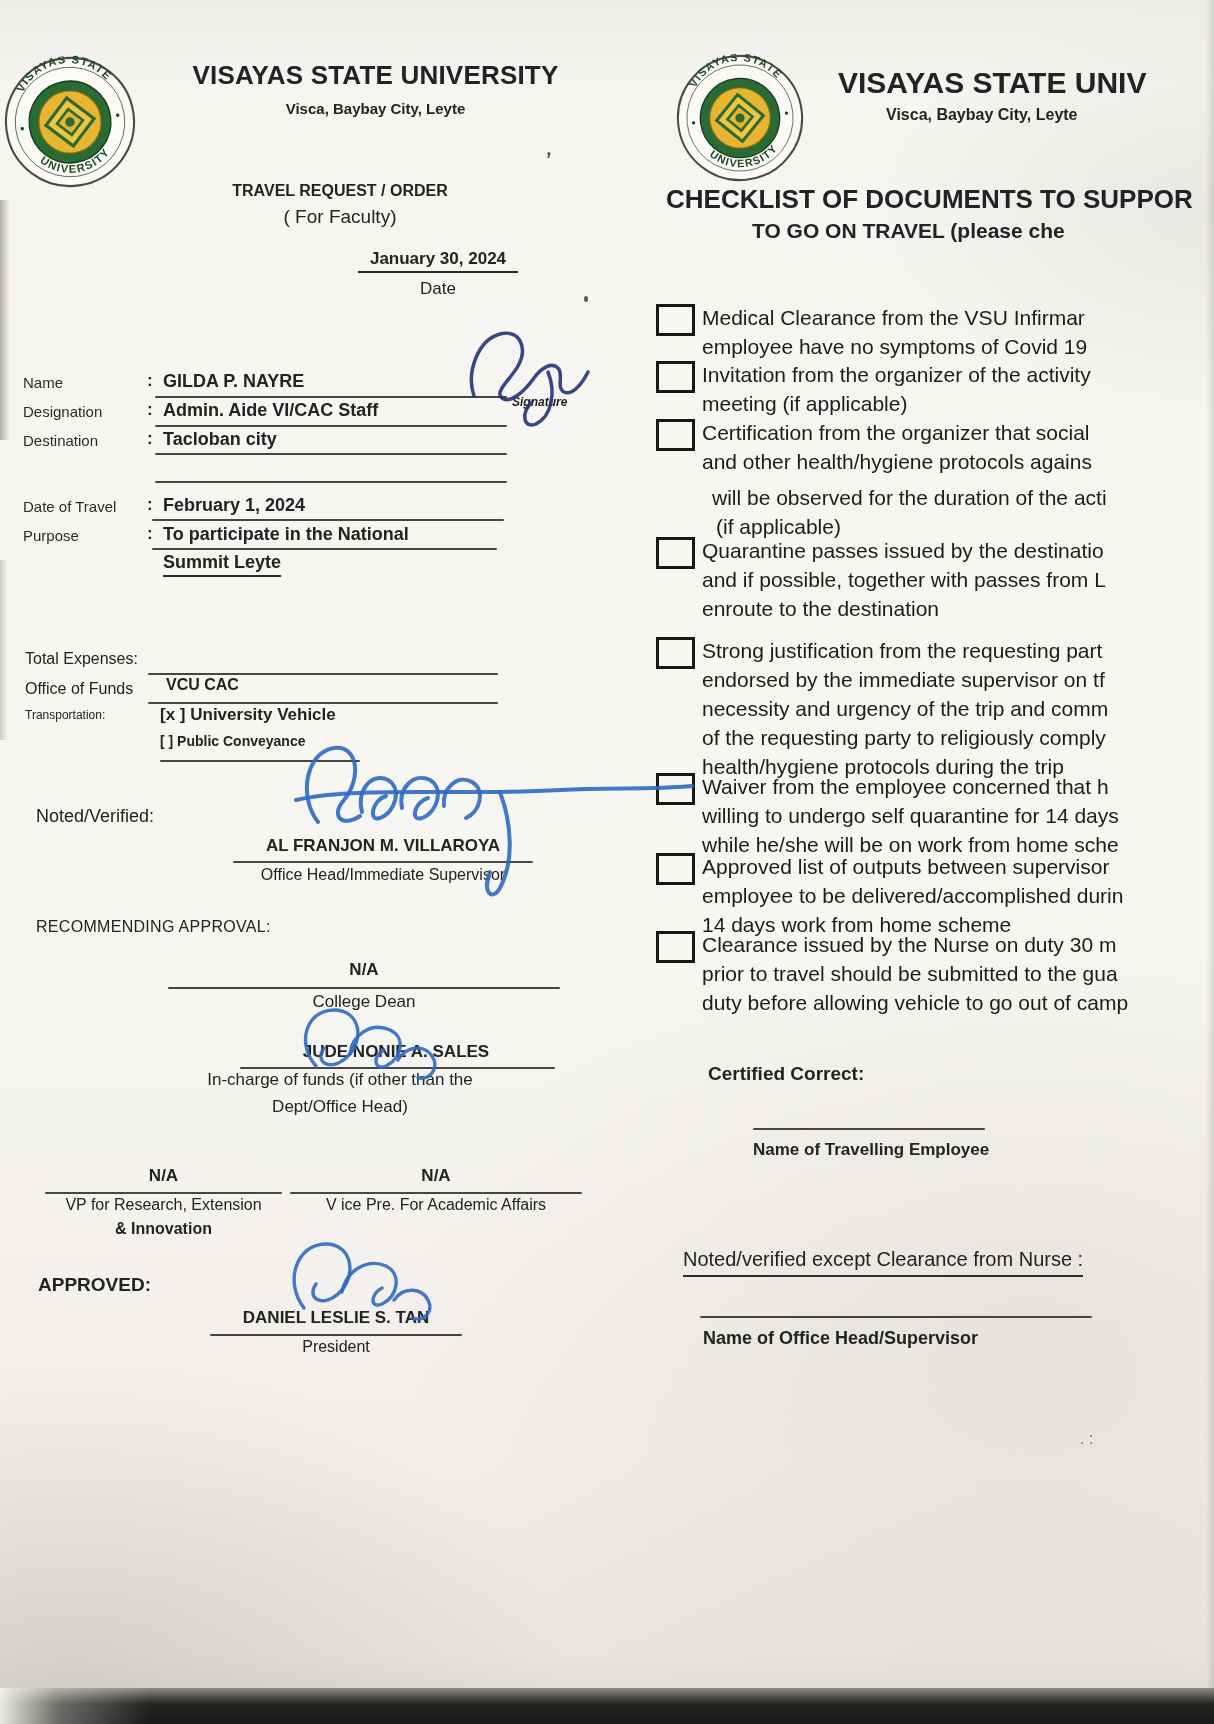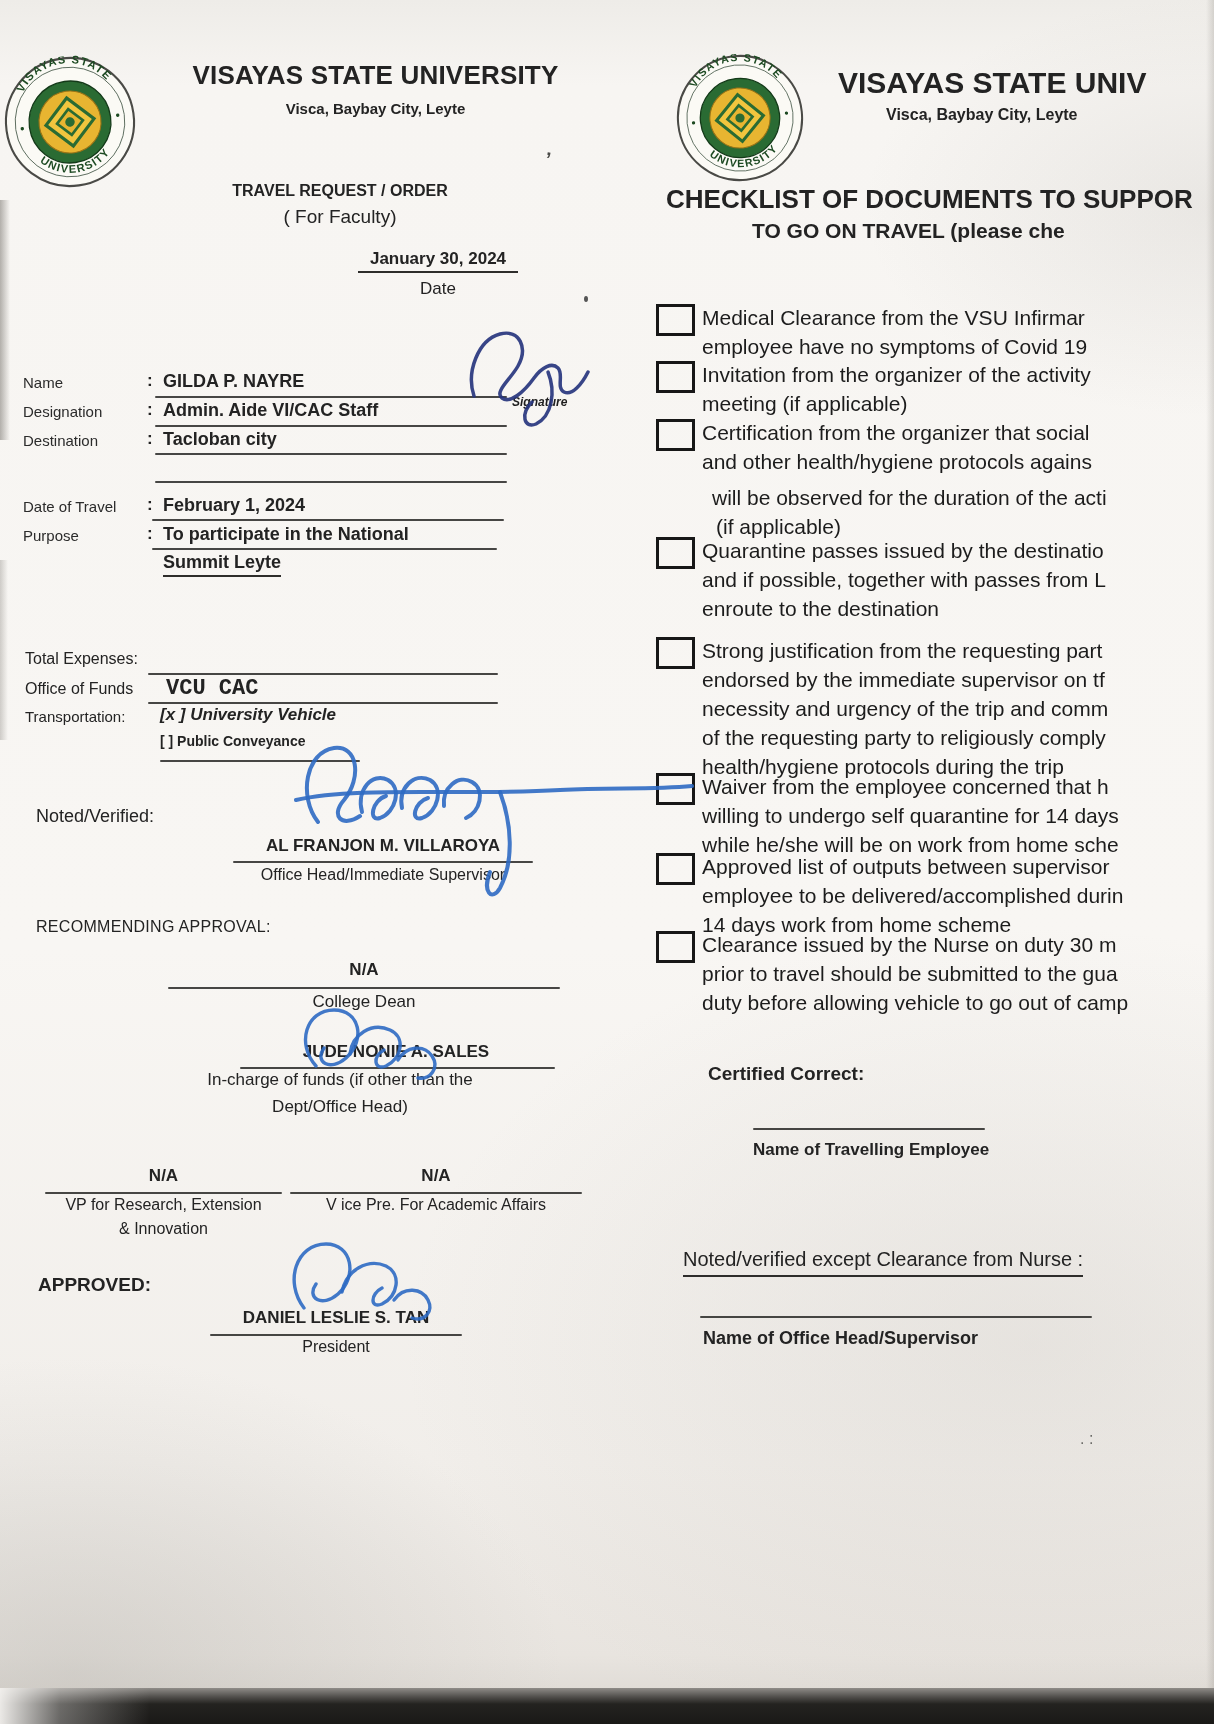--- a/index.html
+++ b/index.html
@@ -116,24 +116,24 @@
   <div class="uline" style="left:155px;top:396px;width:352px;"></div>
   <div class="uline" style="left:155px;top:425px;width:352px;"></div>
   <div class="uline" style="left:155px;top:453px;width:352px;"></div>
   <div class="uline" style="left:155px;top:481px;width:352px;"></div>
   <div class="uline" style="left:152px;top:519px;width:352px;"></div>
   <div class="uline" style="left:152px;top:548px;width:345px;"></div>
 
   <div class="abs" style="left:25px;top:650px;font-size:16px;">Total Expenses:</div>
   <div class="uline" style="left:148px;top:673px;width:350px;"></div>
   <div class="abs" style="left:25px;top:680px;font-size:16px;">Office of Funds</div>
-  <div class="abs bold" style="left:166px;top:676px;font-size:22px;font-family:Liberation Mono, monospace;">VCU CAC</div>
+  <div class="abs bold" style="left:166px;top:676px;font-size:16px;">VCU CAC</div>
   <div class="uline" style="left:148px;top:702px;width:350px;"></div>
-  <div class="abs" style="left:25px;top:708px;font-size:15px;">Transportation:</div>
-  <div class="abs bold" style="left:160px;top:705px;font-size:17px;font-style:italic;">[x ] University Vehicle</div>
+  <div class="abs" style="left:25px;top:708px;font-size:12px;">Transportation:</div>
+  <div class="abs bold" style="left:160px;top:705px;font-size:17px;">[x ] University Vehicle</div>
   <div class="abs bold" style="left:160px;top:733px;font-size:14px;">[ ] Public Conveyance</div>
   <div class="uline" style="left:160px;top:760px;width:200px;"></div>
 
   <div class="abs" style="left:36px;top:806px;font-size:18px;">Noted/Verified:</div>
   <div class="abs bold ctr" style="left:233px;top:836px;width:300px;font-size:17px;">AL FRANJON M. VILLAROYA</div>
   <div class="uline" style="left:233px;top:861px;width:300px;"></div>
   <div class="abs ctr" style="left:228px;top:866px;width:310px;font-size:16px;">Office Head/Immediate Supervisor</div>
 
   <div class="abs" style="left:36px;top:918px;font-size:16px;letter-spacing:.3px;">RECOMMENDING APPROVAL:</div>
   <div class="abs bold ctr" style="left:168px;top:960px;width:392px;font-size:17px;">N/A</div>
@@ -141,21 +141,21 @@
   <div class="abs ctr" style="left:168px;top:992px;width:392px;font-size:17px;">College Dean</div>
 
   <div class="abs bold ctr" style="left:240px;top:1042px;width:312px;font-size:17px;">JUDE NONIE A. SALES</div>
   <div class="uline" style="left:240px;top:1067px;width:315px;"></div>
   <div class="abs ctr" style="left:160px;top:1070px;width:360px;font-size:17px;">In-charge of  funds (if other than the</div>
   <div class="abs ctr" style="left:160px;top:1097px;width:360px;font-size:17px;">Dept/Office Head)</div>
 
   <div class="abs bold ctr" style="left:45px;top:1166px;width:237px;font-size:17px;">N/A</div>
   <div class="uline" style="left:45px;top:1192px;width:237px;"></div>
   <div class="abs ctr" style="left:40px;top:1196px;width:247px;font-size:16px;">VP for Research,  Extension</div>
-  <div class="abs ctr" style="left:40px;top:1220px;width:247px;font-size:16px;">&amp; Innovation</div>
+  <div class="abs ctr" style="left:40px;top:1220px;width:247px;font-size:16px;font-weight:bold;">&amp; Innovation</div>
 
   <div class="abs bold ctr" style="left:290px;top:1166px;width:292px;font-size:17px;">N/A</div>
   <div class="uline" style="left:290px;top:1192px;width:292px;"></div>
   <div class="abs ctr" style="left:288px;top:1196px;width:296px;font-size:16px;">V ice Pre. For Academic Affairs</div>
 
   <div class="abs bold" style="left:38px;top:1274px;font-size:19px;">APPROVED:</div>
   <div class="abs bold ctr" style="left:210px;top:1308px;width:252px;font-size:17px;">DANIEL LESLIE S. TAN</div>
   <div class="uline" style="left:210px;top:1334px;width:252px;"></div>
   <div class="abs ctr" style="left:210px;top:1338px;width:252px;font-size:16px;">President</div>
 

